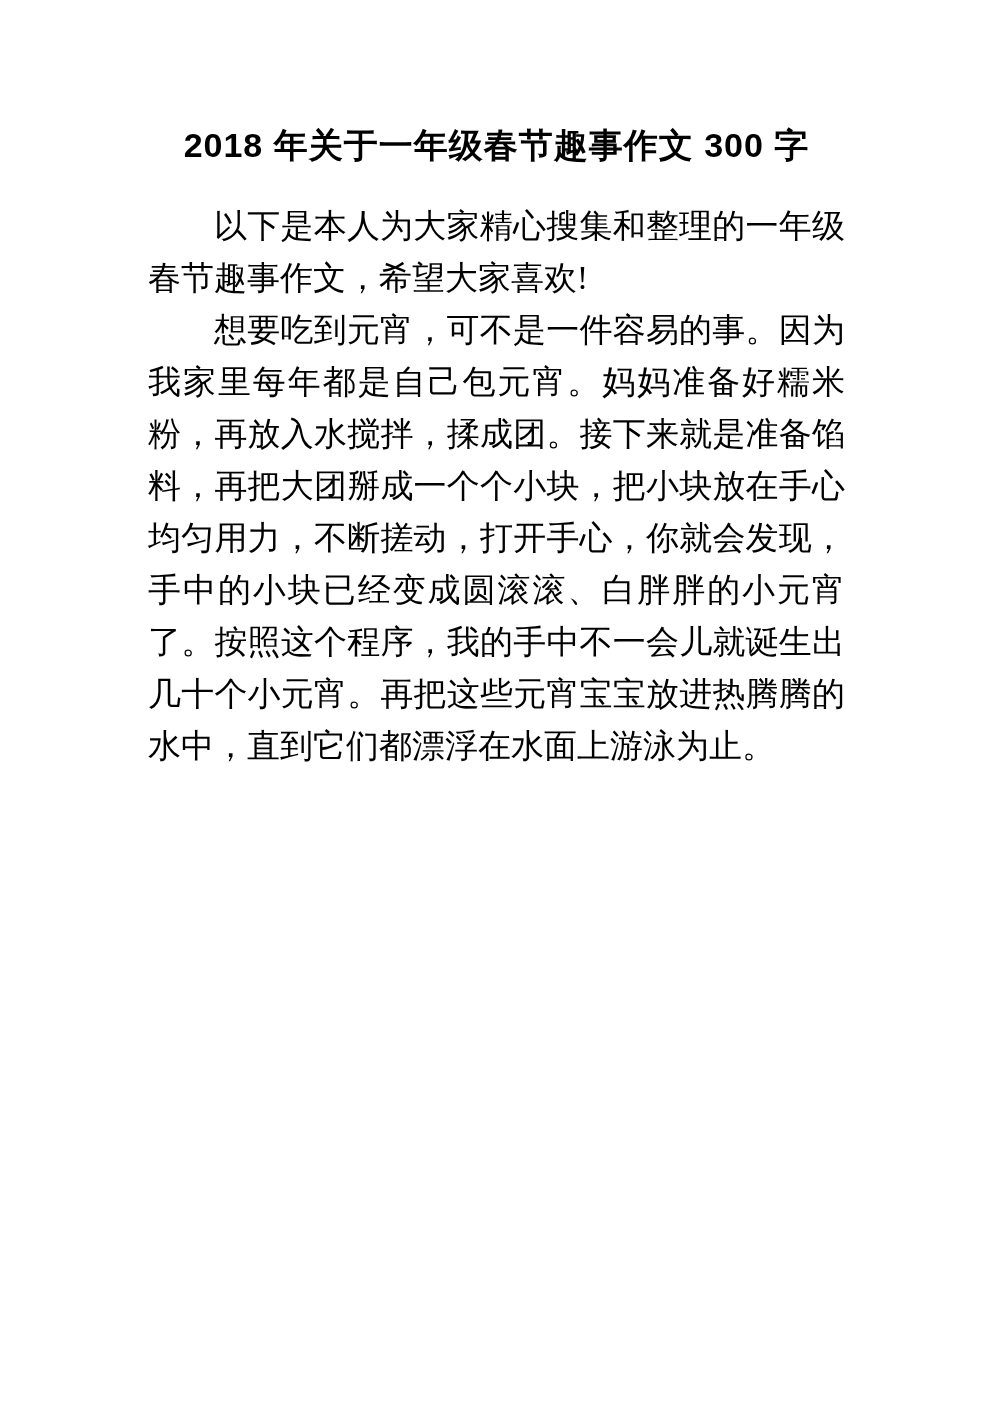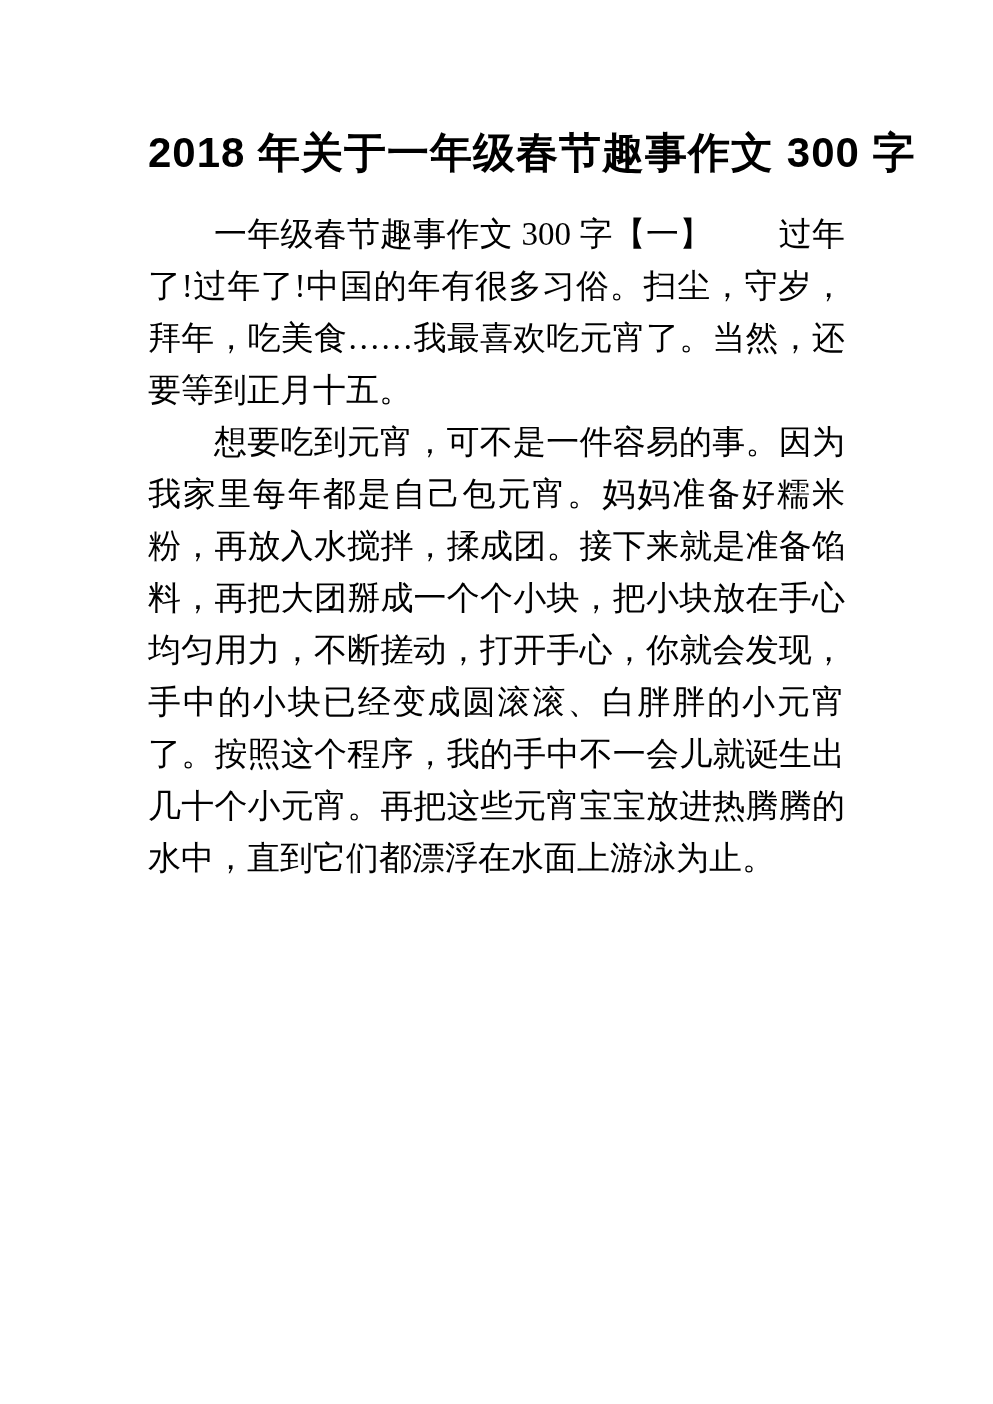--- a/index.html
+++ b/index.html
@@ -16,37 +16,37 @@
     box-sizing: border-box;
     width: 993px;
     height: 1404px;
     background: #ffffff;
     padding: 112px 148px 0 148px;
     color: #000000;
   }
   .doc-title {
     font-family: "Liberation Sans", "DejaVu Sans", sans-serif;
     font-weight: bold;
-    font-size: 42px;
+    font-size: 34px;
     line-height: 58px;
     text-align: center;
-    margin: 12px 0 26px 0;
+    margin: 4px 0 26px 0;
     letter-spacing: 1px;
     white-space: nowrap;
   }
   .doc-paragraph {
     font-family: "Liberation Serif", "DejaVu Serif", serif;
     font-size: 33px;
     line-height: 52px;
     margin: 0;
     text-indent: 2em;
     text-align: justify;
     word-break: break-all;
   }
 </style>
 </head>
 <body>
 
 <div class="page">
   <h1 class="doc-title">2018 年关于一年级春节趣事作文 300 字</h1>
-  <p class="doc-paragraph">一年级春节趣事作文 300 字【一】　　过年了!过年了!中国的年有很多习俗。扫尘，守岁，拜年，吃美食……我最喜欢吃元宵了。当然，还要等到正月十五。</p>
+  <p class="doc-paragraph">以下是本人为大家精心搜集和整理的一年级春节趣事作文，希望大家喜欢!</p>
   <p class="doc-paragraph">想要吃到元宵，可不是一件容易的事。因为我家里每年都是自己包元宵。妈妈准备好糯米粉，再放入水搅拌，揉成团。接下来就是准备馅料，再把大团掰成一个个小块，把小块放在手心均匀用力，不断搓动，打开手心，你就会发现，手中的小块已经变成圆滚滚、白胖胖的小元宵了。按照这个程序，我的手中不一会儿就诞生出几十个小元宵。再把这些元宵宝宝放进热腾腾的水中，直到它们都漂浮在水面上游泳为止。</p>
 </div>
 
 </body></html>

